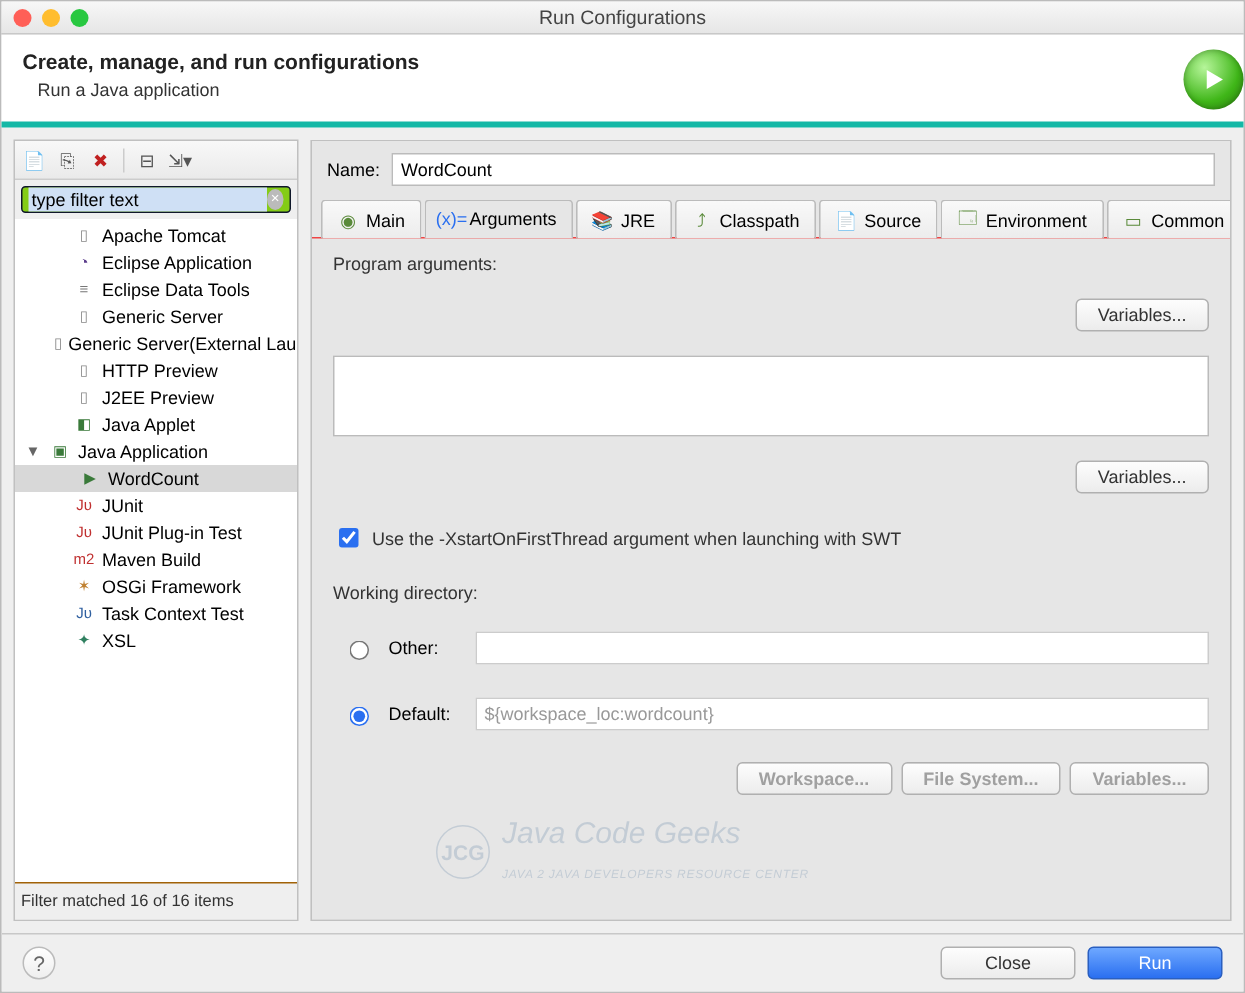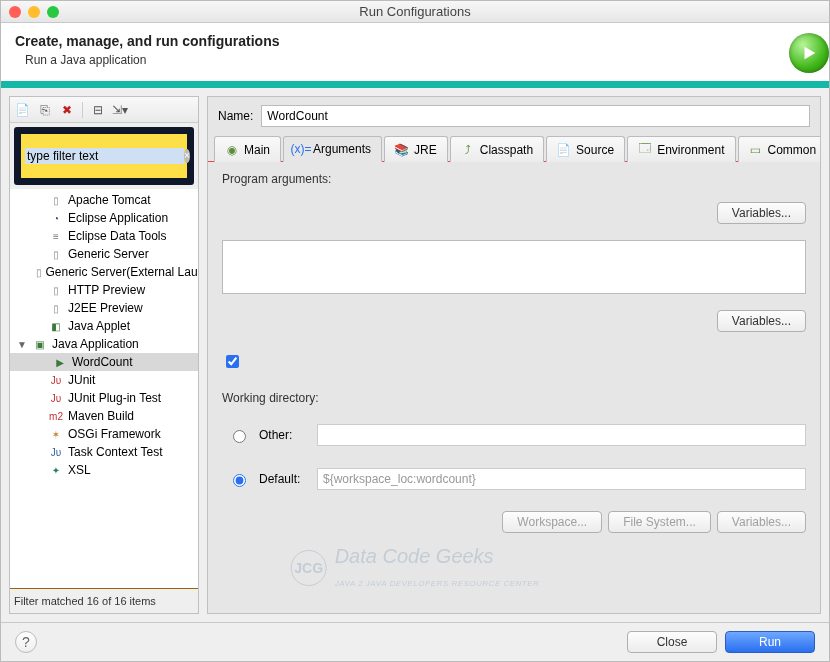--- a/index.html
+++ b/index.html
@@ -2,33 +2,33 @@
 <html><head>
 <meta charset="utf-8">
 <style>
 * { box-sizing: border-box; font-family: -apple-system, "Helvetica Neue", Arial, sans-serif; }
 html,body { margin:0; padding:0; background:#f6f6f6; }
 .window { width:830px; height:662px; background:#efefef; border:1px solid #bbb; display:flex; flex-direction:column; }
 .titlebar { height:22px; background:linear-gradient(#f7f7f7,#e6e6e6); border-bottom:1px solid #c8c8c8; display:flex; align-items:center; padding:0 8px; font-size:13px; position:relative; }
 .traffic { display:flex; gap:7px; }
 .dot { width:12px; height:12px; border-radius:50%; }
 .title { position:absolute; left:0; right:0; text-align:center; font-size:13px; color:#444; pointer-events:none; }
-.header { padding:10px 0 8px 14px; display:flex; align-items:flex-start; border-bottom:7px solid #14b8a6; background:#fff; }
+.header { padding:10px 0 8px 14px; display:flex; align-items:flex-start; border-bottom:4px solid #14b8a6; background:#fff; }
 .header-left { flex:1; }
 .header h2 { margin:0 0 4px 0; font-size:14px; font-weight:bold; color:#222; }
 .header .sub { font-size:12px; color:#333; margin-left:10px; }
 .run-icon { width:40px; height:40px; border-radius:50%; background:radial-gradient(circle at 35% 30%, #b6f59a, #3fb618 60%, #2a7a0f); display:flex; align-items:center; justify-content:center; box-shadow:inset 0 0 4px rgba(0,0,0,.3); }
 .run-icon svg { width:18px; height:18px; }
 .body { flex:1; display:flex; padding:8px; gap:8px; overflow:hidden; }
 .left-pane { width:190px; display:flex; flex-direction:column; border:1px solid #c0c0c0; background:#efefef; }
 .toolbar { height:26px; display:flex; align-items:center; gap:4px; padding:0 4px; border-bottom:1px solid #ccc; background:linear-gradient(#f8f8f8,#eaeaea); }
 .tb-btn { width:18px; height:18px; display:flex; align-items:center; justify-content:center; font-size:12px; color:#555; }
 .tb-sep { width:1px; height:16px; background:#ccc; margin:0 2px; }
 .filter-wrap { padding:4px; }
-.filter { display:flex; align-items:center; border:7px solid #0f172a; background:#fde047; border-radius:3px; padding:14px 4px; }
+.filter { display:flex; align-items:center; border:1px solid #0f172a; background:#84cc16; border-radius:3px; padding:0 4px; }
 .filter input { border:none; outline:none; font-size:12px; flex:1; background:#cfe0f5; color:#000; padding:1px 2px; }
 .filter .clear { width:14px; height:14px; border-radius:50%; background:#bbb; color:#fff; font-size:10px; line-height:14px; text-align:center; }
 .tree { flex:1; overflow:auto; font-size:12px; background:#fff; padding:2px 0; }
 .tree-item { display:flex; align-items:center; height:18px; padding-left:22px; gap:4px; white-space:nowrap; cursor:default; }
 .tree-item.child { padding-left:42px; }
 .tree-item.parent { padding-left:6px; }
 .tree-item .twisty { width:12px; display:inline-flex; justify-content:center; color:#666; font-size:10px; }
 .tree-item .ico { width:16px; height:14px; display:inline-flex; align-items:center; justify-content:center; font-size:10px; }
 .tree-item.selected { background:#d8d8d8; }
 .filter-status { font-size:11px; color:#333; padding:6px 4px; border-top:1px solid #a16207; background:#efefef; }
@@ -45,21 +45,21 @@
 .row-right { display:flex; justify-content:flex-end; }
 .btn { border:1px solid #b0b0b0; background:linear-gradient(#fdfdfd,#ececec); font-size:12px; padding:3px 14px; border-radius:4px; color:#333; min-width:80px; text-align:center; cursor:default; }
 .btn.disabled { color:#a0a0a0; }
 .btn.primary { background:linear-gradient(#6ea8ff,#2a6ff0); color:#fff; border-color:#2a5fc0; }
 .check-row { display:flex; align-items:center; gap:6px; font-size:12px; color:#333; margin:4px 0; }
 .check-row input { accent-color:#2a6ff0; }
 .wd-row { display:flex; align-items:center; gap:10px; font-size:12px; margin:3px 0 3px 6px; }
 .wd-row input[type=radio] { accent-color:#2a6ff0; }
 .wd-row .wval { flex:1; border:1px solid #ccc; background:#fff; padding:3px 5px; font-size:12px; color:#999; }
 .wd-row .wval.empty { color:#333; }
-.wd-btns { display:flex; justify-content:flex-end; gap:6px; margin-top:2px; }
+.wd-btns { display:flex; justify-content:flex-end; gap:6px; margin-top:2px;font-weight:bold; }
 .bottom-btns { display:flex; justify-content:flex-end; gap:8px; padding:8px 10px; border-top:1px solid #ccc; background:#e6e6e6; }
 .footer { display:flex; align-items:center; justify-content:space-between; padding:8px 14px; border-top:1px solid #c8c8c8; background:#efefef; }
 .help { width:22px; height:22px; border:1px solid #bbb; border-radius:50%; display:flex; align-items:center; justify-content:center; color:#666; font-size:14px; background:linear-gradient(#fff,#eee); }
 .footer-btns { display:flex; gap:8px; }
 .watermark { position:absolute; left:50%; bottom:70px; transform:translateX(-50%); opacity:.18; font-size:20px; font-style:italic; color:#2a5a8a; font-family:Georgia,serif; pointer-events:none; display:flex; align-items:center; gap:8px; }
 .watermark .circ { width:36px; height:36px; border:1px solid #2a5a8a; border-radius:50%; display:flex; align-items:center; justify-content:center; font-size:14px; font-style:normal;font-weight:bold; }
 </style>
 </head>
 <body>
 
@@ -226,20 +226,21 @@
             <div class="btn">Variables...</div>
           </div>
 
         <textarea class="textarea" rows="3" style=""></textarea>
         <div class="row-right">
             <div class="btn">Variables...</div>
           </div>
 
         <label class="check-row">
           <input type="checkbox" checked="" style="">
+          <span>Use the -XstartOnFirstThread argument when launching with SWT</span>
         </label>
 
         <div class="group-label">Working directory:</div>
         <div class="wd-row">
           <input type="radio" name="wd" style="">
           <span style="width:48px">Other:</span>
           <input class="wval empty" style="">
         </div>
         <div class="wd-row">
           <input type="radio" name="wd" checked="" style="">
@@ -251,21 +252,21 @@
           <div class="btn disabled">File System...</div>
           <div class="btn disabled">Variables...</div>
         </div>
       </div>
     </div>
   </div>
 
   <div class="watermark">
     <span class="circ">JCG</span>
     <span>
-      <span>Data Code Geeks</span><br>
+      <span>Java Code Geeks</span><br>
       <span style="font-size:8px;letter-spacing:.5px">JAVA 2 JAVA DEVELOPERS RESOURCE CENTER</span>
     </span>
   </div>
 
   <div class="footer">
     <div class="help">?</div>
     <div class="footer-btns">
       <div class="btn" style="min-width:90px">Close</div>
       <div class="btn primary" style="min-width:90px">Run</div>
     </div>

